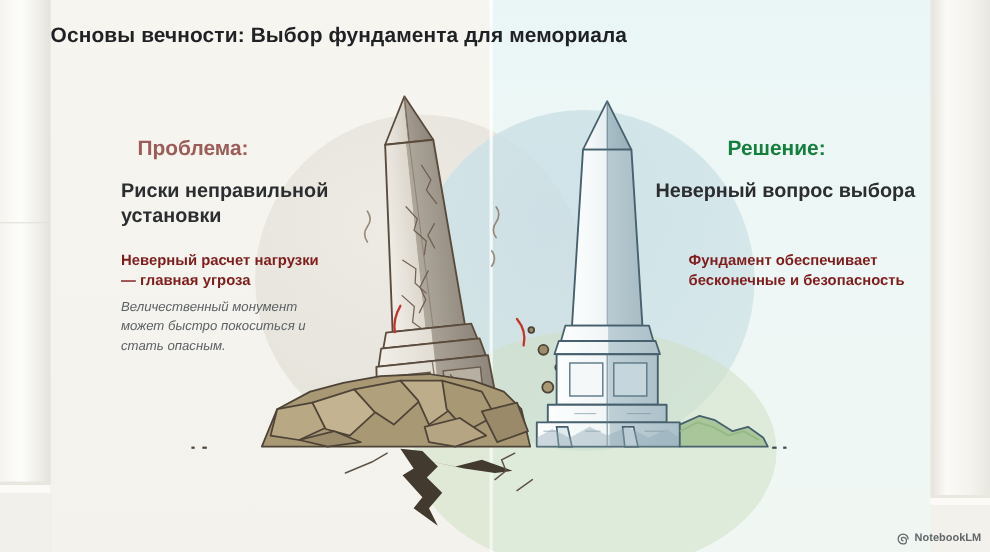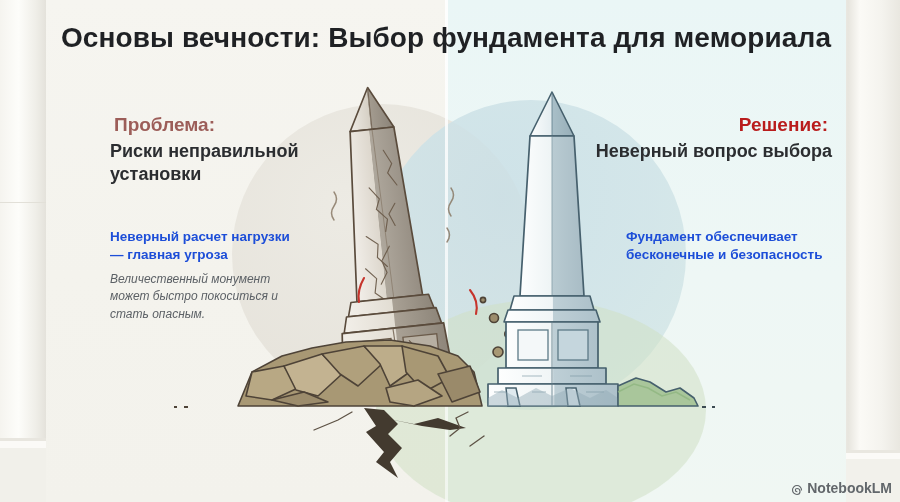--- a/index.html
+++ b/index.html
@@ -36,39 +36,39 @@
   .disc-left{position:absolute;left:186px;top:104px;width:300px;height:300px;border-radius:50%;
     background:radial-gradient(circle at 38% 34%,#eceae3 0%,#e6e3db 60%,#e3e0d7 100%);opacity:.92;}
   .disc-right{position:absolute;left:330px;top:100px;width:310px;height:310px;border-radius:50%;
     background:radial-gradient(circle at 40% 32%,#c9dfe6 0%,#cfe3e7 55%,#d6e8e6 100%);opacity:.85;}
   .disc-green{position:absolute;left:330px;top:300px;width:330px;height:220px;border-radius:50%;
     background:#cfe0c4;opacity:.55;}
   .ground-l-d{position:absolute;top:406px;height:2px;background:#4e4337;}
   .ground-r-d{position:absolute;top:406px;height:2px;background:#3c4a52;}
 
   
-  .title{position:absolute;left:0;right:0;top:22px;text-align:center;
-    font-size:28px;font-weight:700;color:#1f2124;letter-spacing:.1px;}
-
-  .kicker{font-size:19px;font-weight:700;line-height:1.18;margin:4px;}
+  .title{position:absolute;left:0;right:0;top:22px;text-align:left;
+    font-size:19px;font-weight:700;color:#1f2124;letter-spacing:.1px;}
+
+  .kicker{font-size:19px;font-weight:700;line-height:1.18;margin:15px;}
   .kicker.l{color:#9c5d58;}
-  .kicker.r{color:#b91c1c;}
+  .kicker.r{color:#15803d;text-align:center;}
   .lede{font-size:18px;font-weight:700;color:#2b2d30;line-height:1.24;margin:2px 0 0;}
 
-  .sub-h{font-size:13.5px;font-weight:700;color:#1d4ed8;line-height:1.35;margin:0;}
+  .sub-h{font-size:13.5px;font-weight:700;color:#7f1d1d;line-height:1.35;margin:0;}
   .sub-p{font-size:12px;font-weight:400;color:#5c6166;line-height:1.42;margin:7px 0 0;font-style:italic;}
 
   .hdr-l{position:absolute;left:64px;top:110px;width:252px;}
   .hdr-r{position:absolute;right:14px;top:110px;width:252px;text-align:right;}
   .body-l{position:absolute;left:64px;top:228px;width:190px;}
   .body-r{position:absolute;right:14px;top:228px;width:206px;text-align:left;}
 
   
-  .wm{position:absolute;right:8px;bottom:6px;display:flex;align-items:flex-end;gap:4px;
-    font-size:14px;color:#62676b;font-weight:600;}
+  .wm{position:absolute;right:8px;bottom:6px;display:flex;align-items:flex-start;gap:4px;
+    font-size:10px;color:#62676b;font-weight:600;}
   .wm svg{display:block;}
 
   svg.art{position:absolute;left:0;top:0;width:800px;height:502px;overflow:visible;}
 </style>
 </head>
 <body>
 
 <div id="stage">
 
   <div class="frame"></div>

